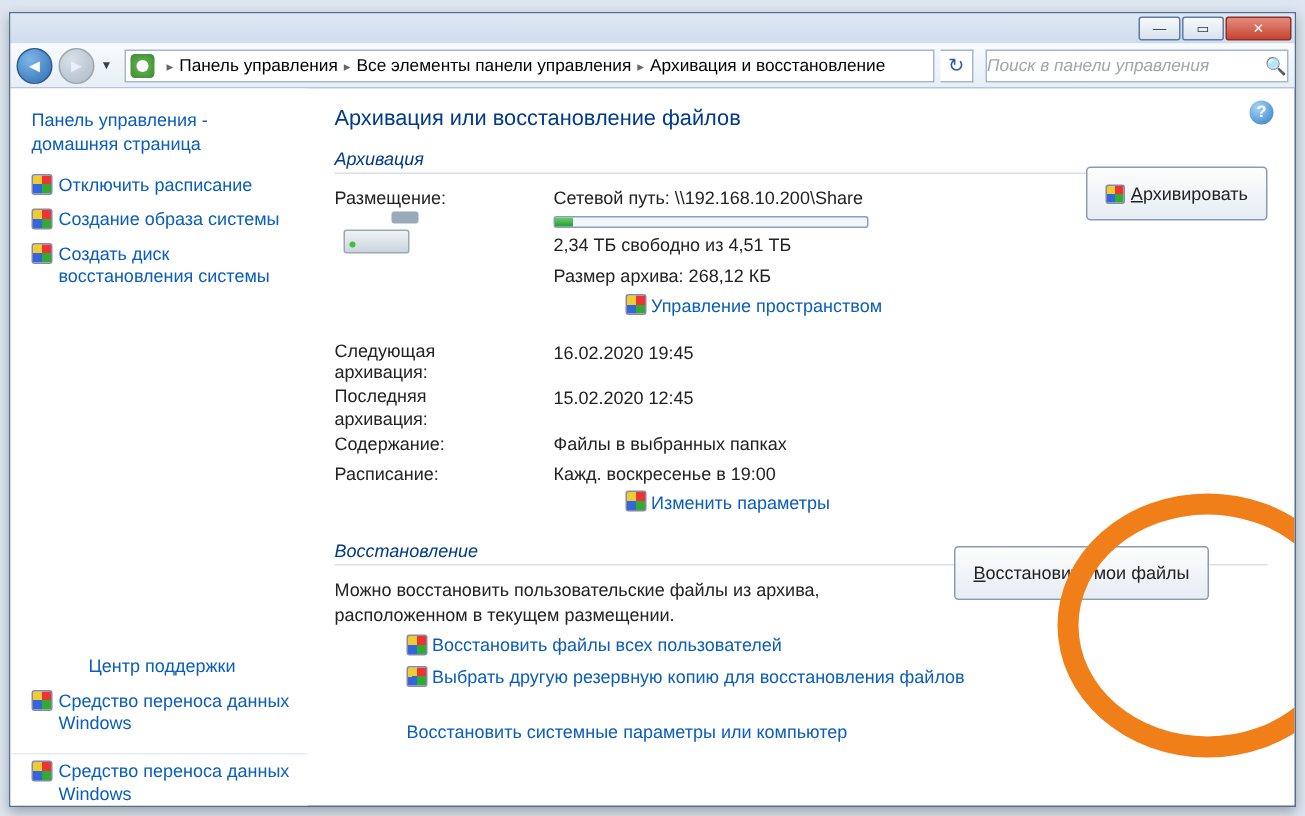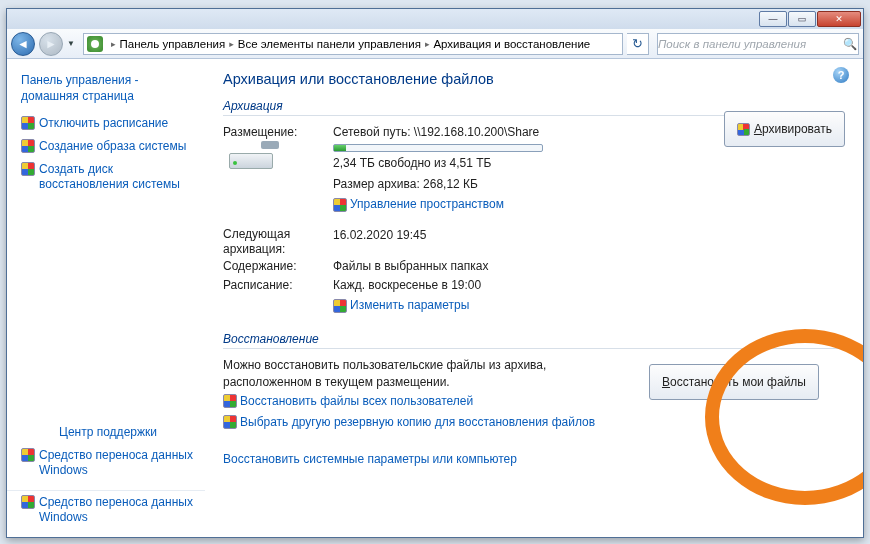--- a/index.html
+++ b/index.html
@@ -97,44 +97,44 @@
   .searchbox .mag { margin-left:auto; font-style:normal; color:#2a5c94;}
   
   .body {
     flex:1;
     display:flex;
     min-height:0;
   }
   .sidebar {
     width: 198px;
     background: #fff;
-    padding: 14px 10px 12px 14px;
+    padding: 14px 10px 0 14px;
     border-right: 0;
     display:flex; flex-direction:column;
   }
   .sidebar .home { color:#0a5dbb; font-size:12px; line-height:1.3; margin-bottom:12px;}
   .side-link { display:flex; align-items:flex-start; gap:4px; color:#0a5dbb; font-size:12px; margin-bottom:8px; line-height:1.25;}
   .shield { width:14px; height:14px; flex:none; background:conic-gradient(#e33 0 25%, #3a3 0 50%, #36d 0 75%, #ec3 0); border-radius:2px; border:1px solid #88a;}
   .sidebar .spacer { flex:1;}
   .seealso-title { color:#6a6a6a; font-size:11.5px; margin-bottom:6px;}
   .seealso-link { color:#0a5dbb; font-size:12px; margin-bottom:8px; display:flex; align-items:flex-start; gap:4px; line-height:1.25;justify-content:center;}
   .divider { height:1px; background:#e6ecf3; margin:4px -10px 4px -14px;}
   .content {
     flex:1;
     position:relative;
     padding: 12px 18px 10px 18px;
     overflow:hidden;
   }
   .heading { color:#003a88; font-size:14.5px; margin-bottom:12px;}
   .groupset { margin-bottom:14px;}
   .legend { color:#003a88; font-size:12px; padding-bottom:2px; border-bottom:1px solid #d7dfe8; margin-bottom:8px;font-style:italic;}
-  .row { display:flex; font-size:12px; color:#222; margin-bottom:2px; line-height:1.45;}
+  .row { display:flex; font-size:12px; color:#222; margin-bottom:2px; line-height:1.45;gap:36px;}
   .lbl { width:110px; color:#222;}
   .val { flex:1;}
-  .sublink { color:#0a5dbb; display:inline-flex; align-items:center; gap:3px;}
+  .sublink { color:#0a5dbb; display:inline-flex; align-items:flex-start; gap:3px;margin-left:48px;}
   .win-btn {
     height:36px; padding:0 12px;
     border:1px solid #8a9bb2;
     border-radius:3px;
     background: linear-gradient(#fdfdfd,#e6ecf3);
     font-family:inherit; font-size:12px; color:#222;
     display:inline-flex; align-items:center; gap:4px;
   }
   .rightbtn { position:absolute; }
   .progress { width:210px; height:8px; border:1px solid #8aa0ba; border-radius:2px; background:#f2f6fa; margin:3px 0 4px;}
@@ -265,20 +265,24 @@
           </div>
         </div>
 
         <div style="height:8px;"></div>
 
         <div class="row">
           <div class="lbl" style="line-height:1.2;">Следующая архивация:</div>
           <div class="val">16.02.2020 19:45</div>
         </div>
         <div class="row">
+          <div class="lbl" style="line-height:1.2;">Последняя архивация:</div>
+          <div class="val">15.02.2020 12:45</div>
+        </div>
+        <div class="row">
           <div class="lbl">Содержание:</div>
           <div class="val">Файлы в выбранных папках</div>
         </div>
         <div class="row">
           <div class="lbl">Расписание:</div>
           <div class="val">Кажд. воскресенье в 19:00</div>
         </div>
         <div class="row">
           <div class="lbl"></div>
           <div class="val">
@@ -286,21 +290,21 @@
               <span class="shield"></span>
               <span>Изменить параметры</span>
             </span>
           </div>
         </div>
       </div>
 
       <div class="groupset">
         <div class="legend">Восстановление</div>
 
-        <button class="win-btn rightbtn" style="right:44px; top:305px;">
+        <button class="win-btn rightbtn" style="right:57px; top:305px;">
           <span><span class="u">В</span>осстановить мои файлы</span>
 
         </button>
 
         <div class="restore-text">Можно восстановить пользовательские файлы из архива, расположенном в текущем размещении.</div>
         <div class="sublink" style="margin-top:4px;">
           <span class="shield"></span>
           <span>Восстановить файлы всех пользователей</span>
         </div>
         <div class="sublink" style="margin-top:4px;">

